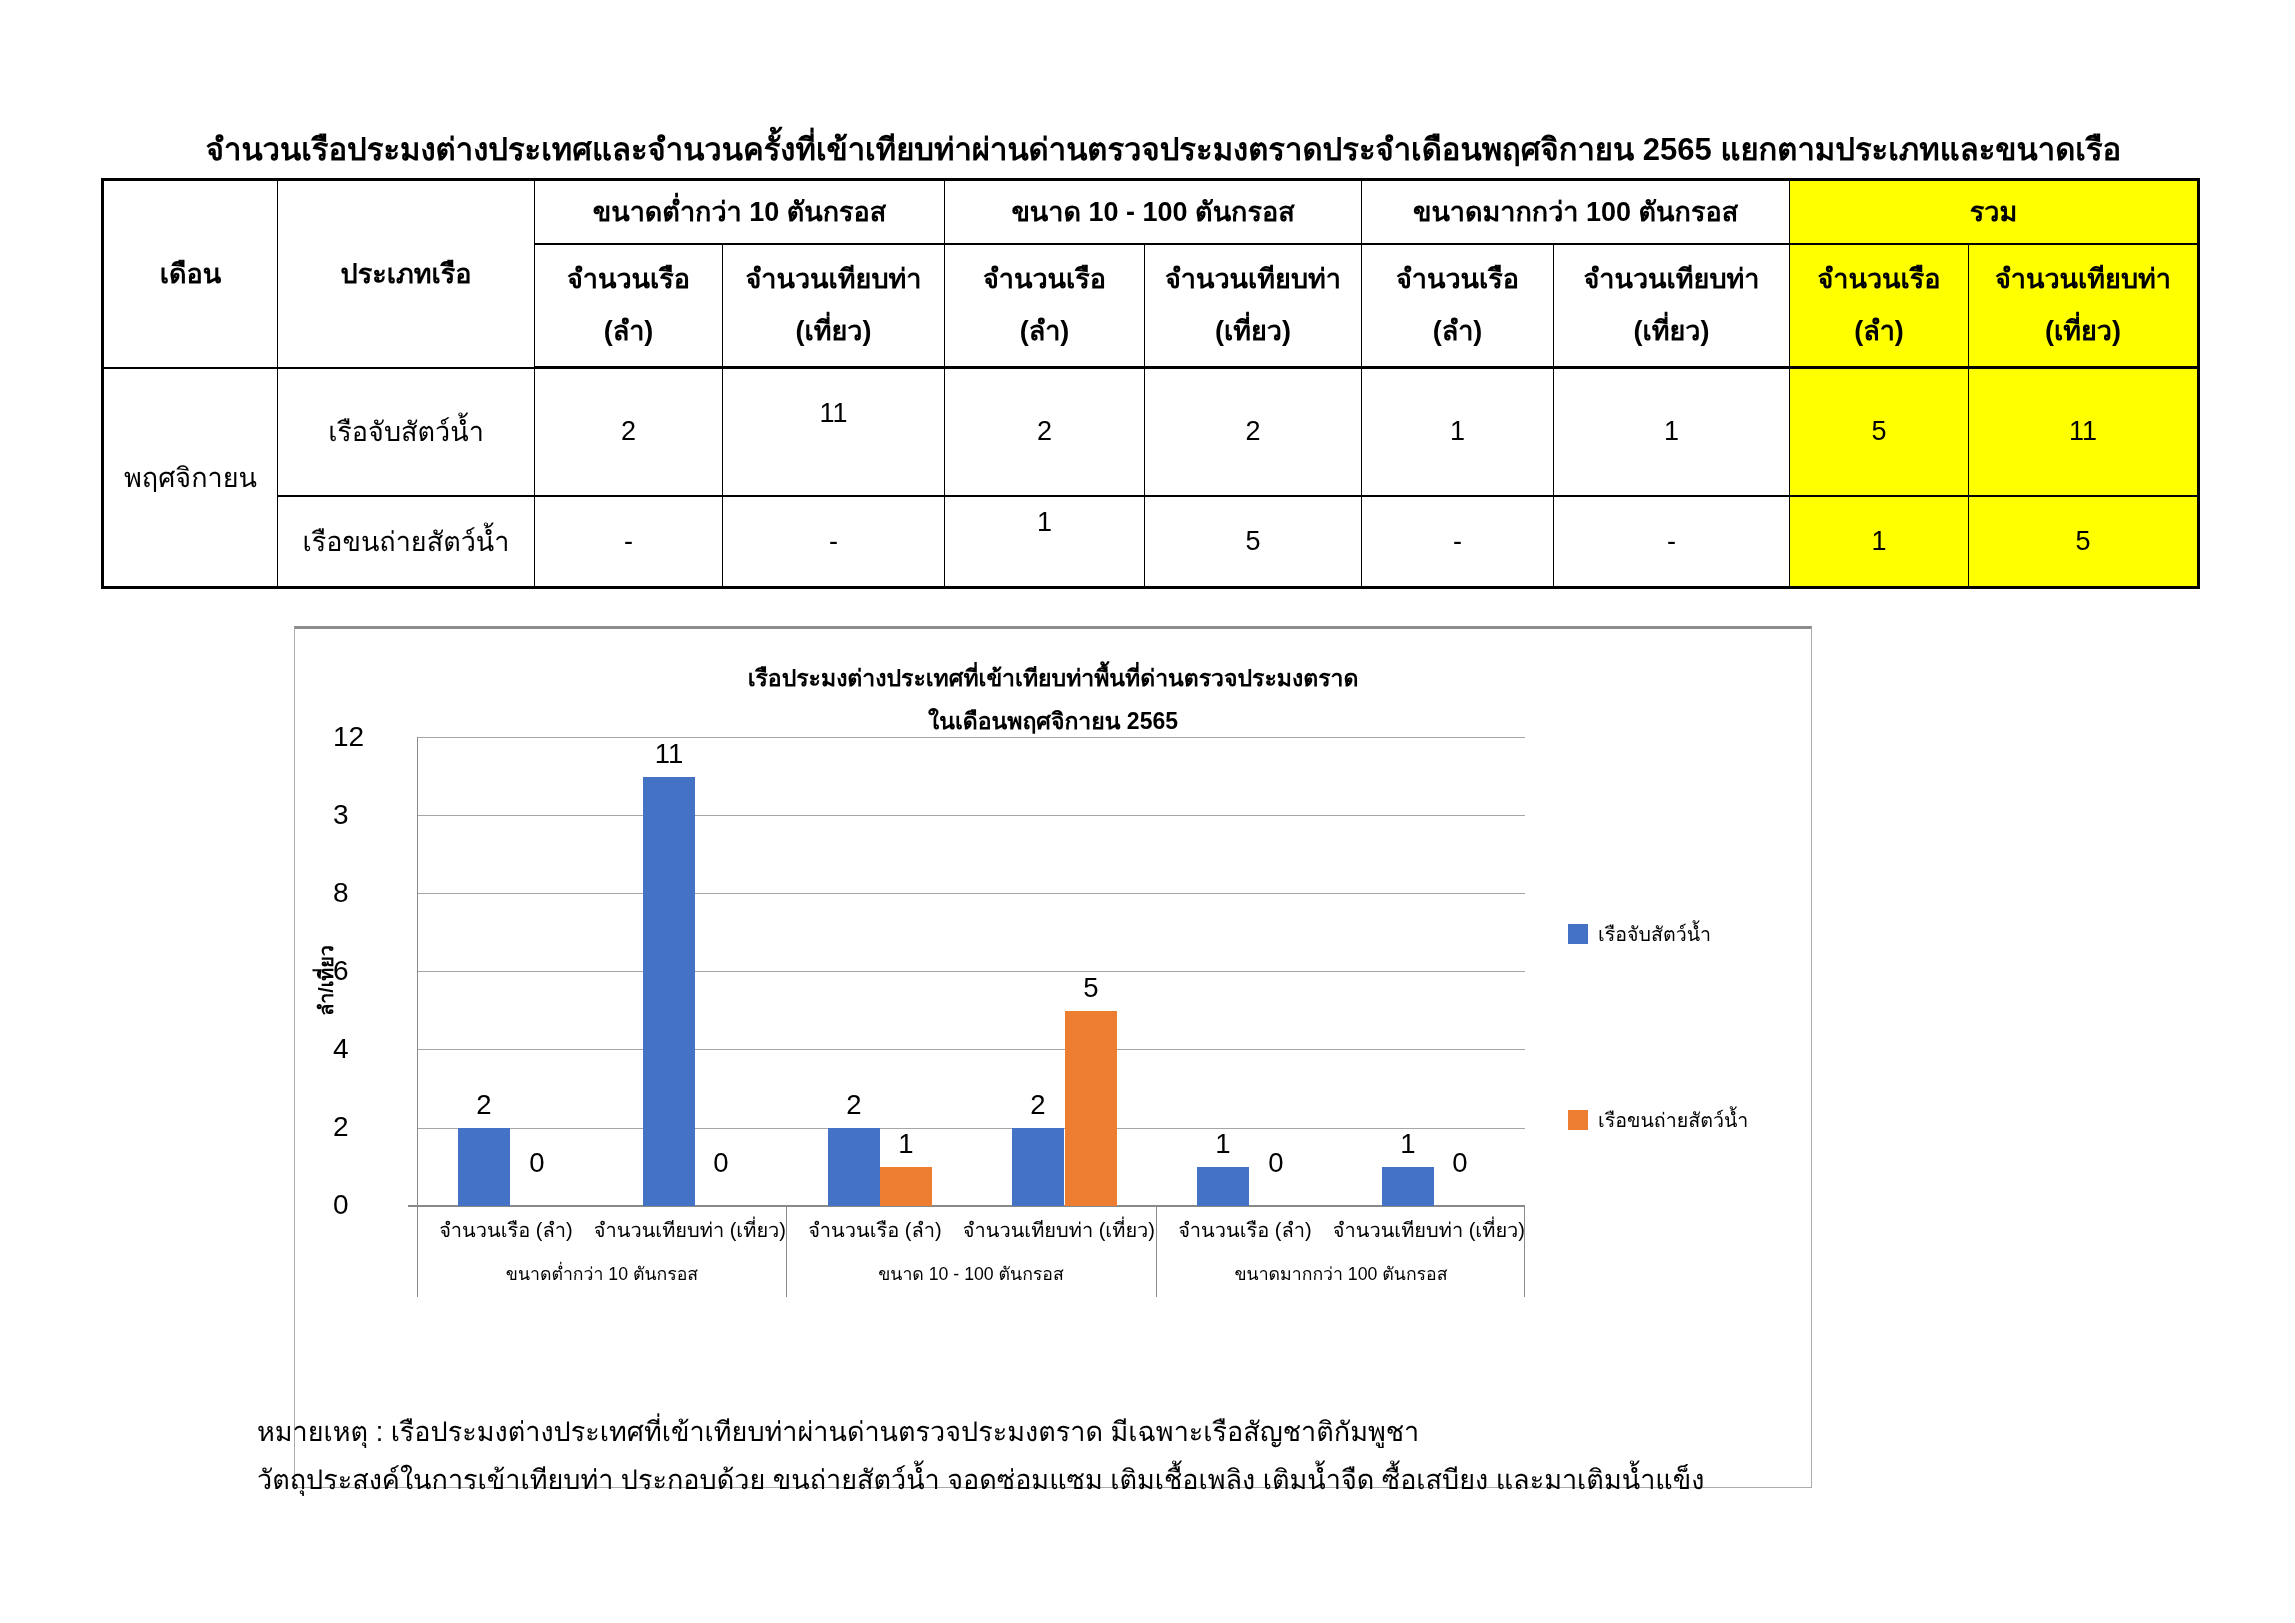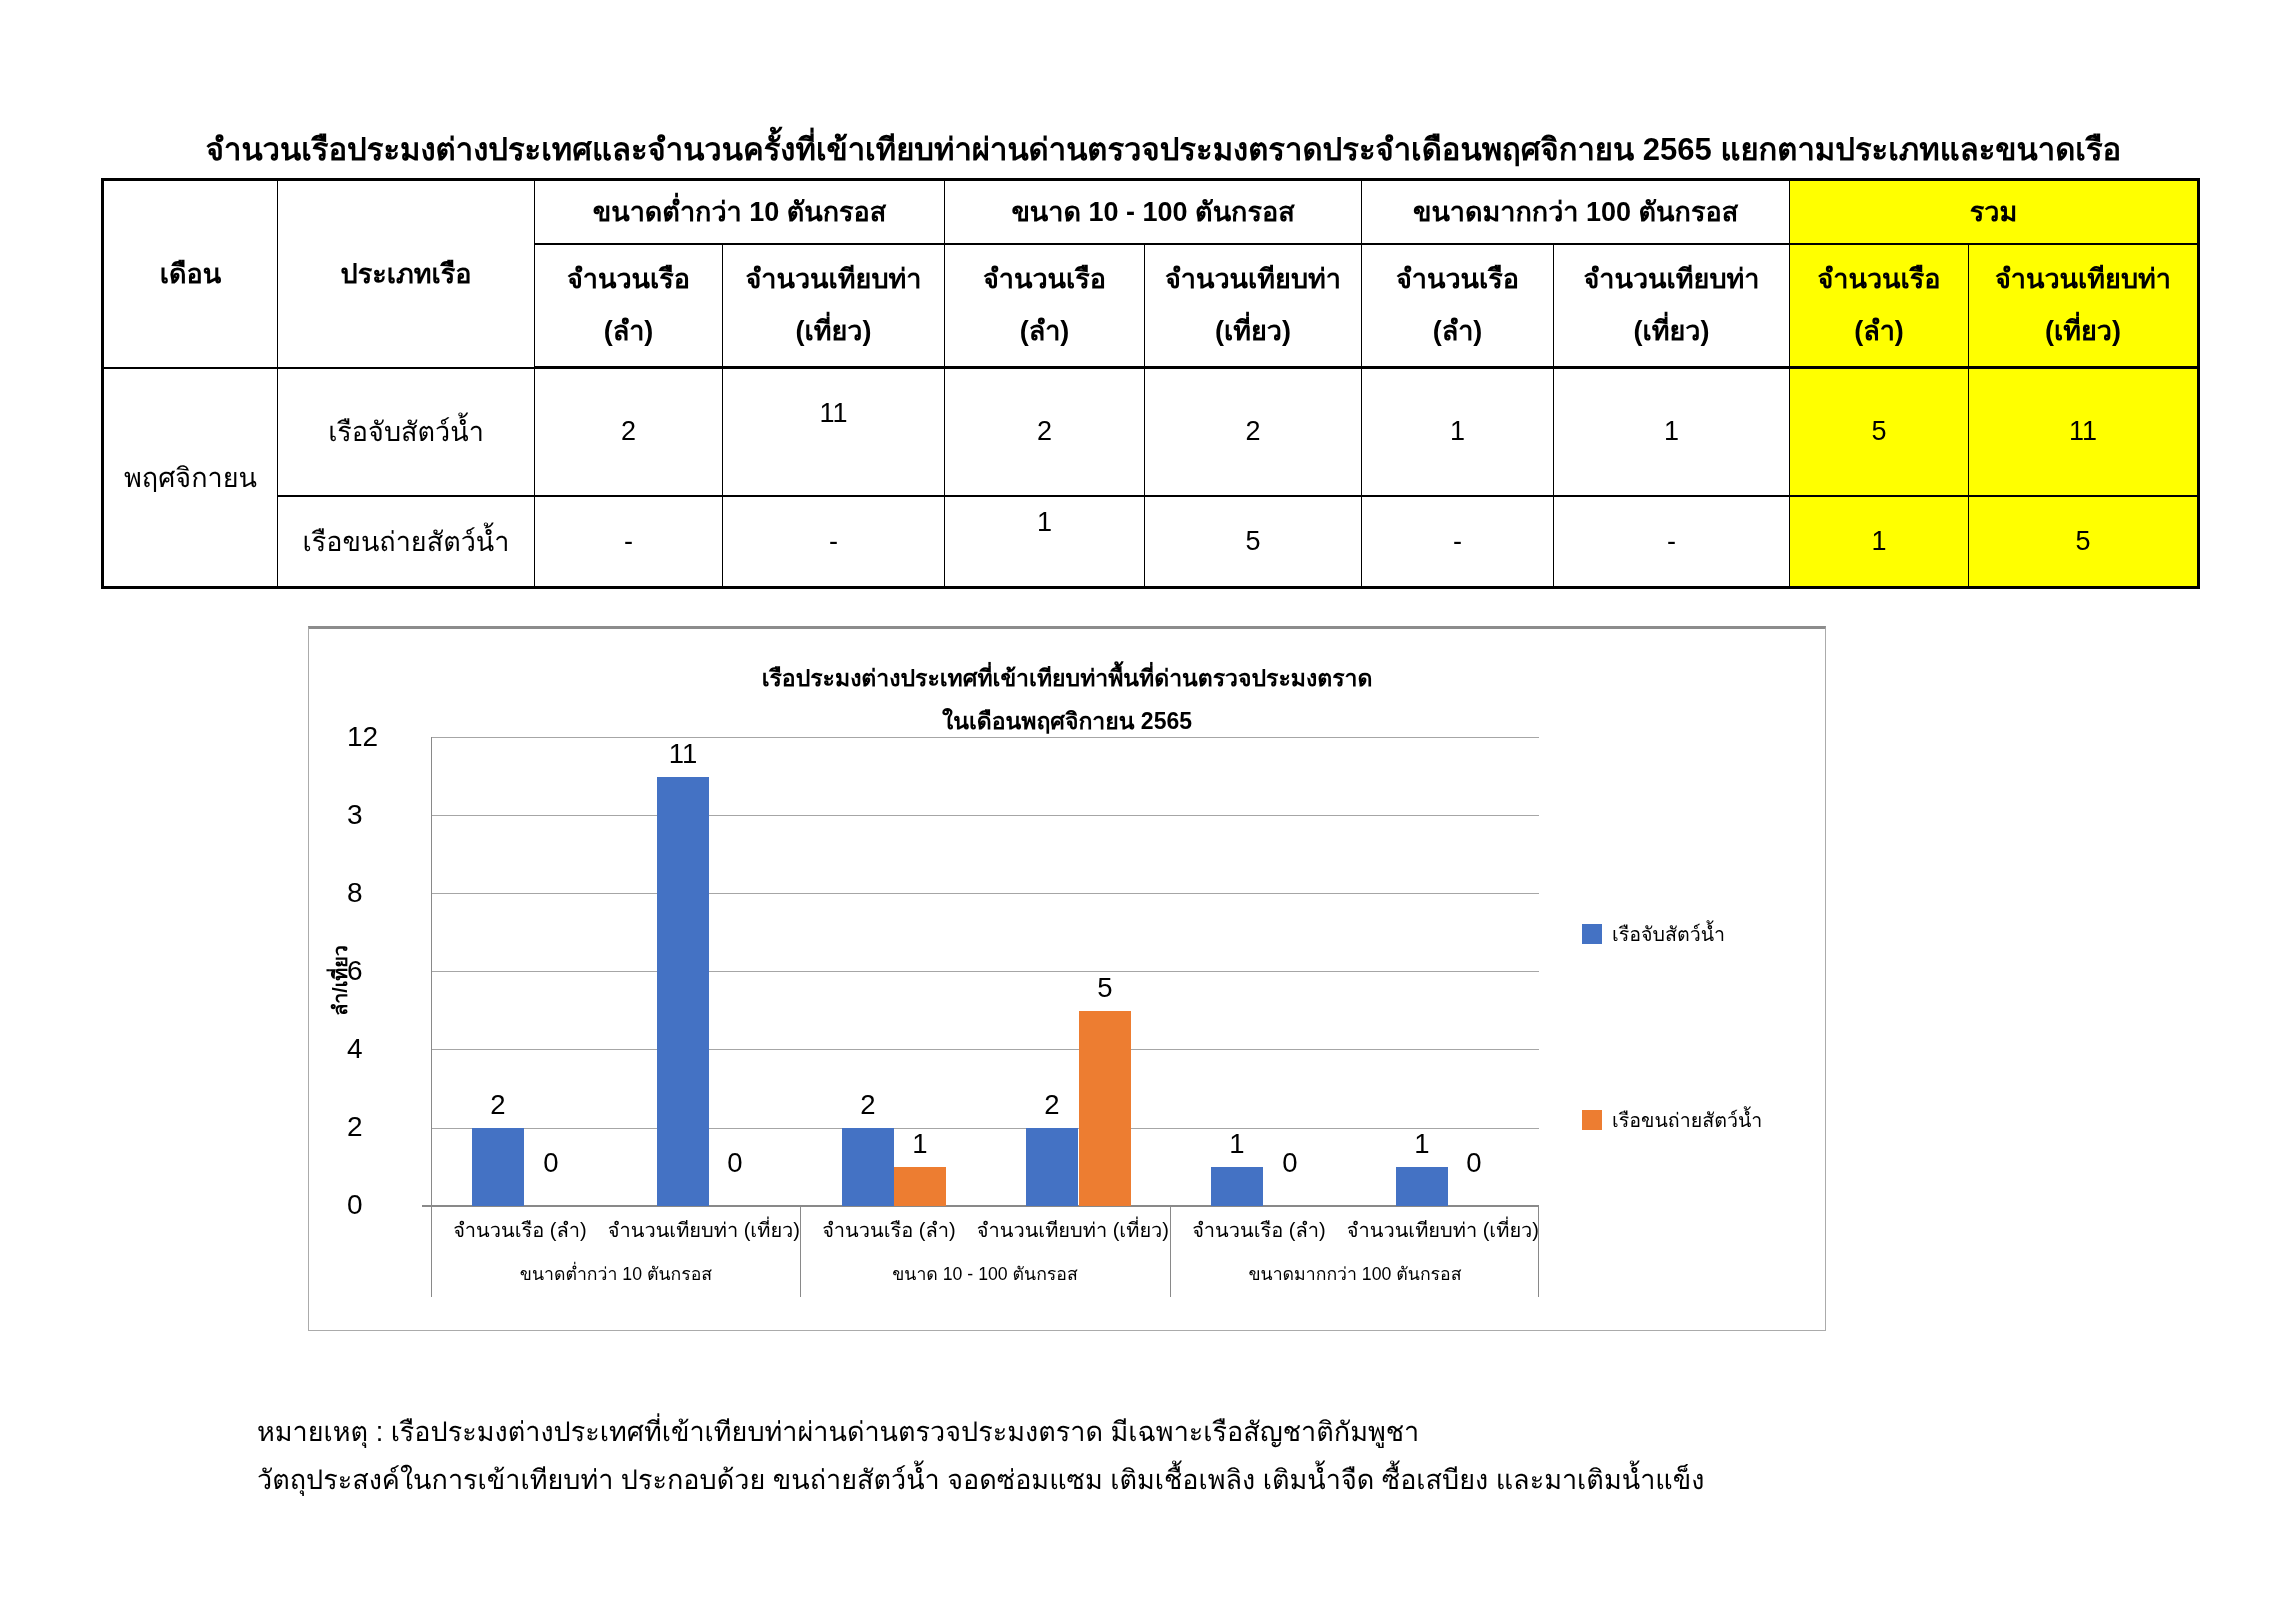--- a/index.html
+++ b/index.html
@@ -18,21 +18,21 @@
     font-size:27px; background:#fff; }
   tr.row-a td { height:64px; border-bottom-width:2.6px; font-weight:700; }
   tr.row-b td { height:124px; border-bottom-width:3.9px; font-weight:700; line-height:52px; }
   tr.row-1 td { height:128px; border-bottom-width:2.6px; }
   tr.row-2 td { height:92px; }
   td.yellow { background:#FFFF00; }
   td.raised span { position:relative; top:-18.3px; display:inline-block; }
   .two-line span { display:block; }
 
   
-  #chart-box { position:absolute; left:308px; top:626px; width:1518px; height:705px;
+  #chart-box { position:absolute; left:294px; top:626px; width:1518px; height:862px;
     background:#fff; border:1.3px solid #ababab; border-top:3.3px solid #8c8c8c; }
   .chart-title { position:absolute; top:27.5px; left:0; width:100%; text-align:center;
     font-size:23px; font-weight:700; line-height:43px; }
   .y-axis-title { position:absolute; left:-200px; top:332px; width:469px; height:39px;
     transform:rotate(-90deg); transform-origin:center; text-align:center;
     font-size:19.6px; font-weight:700; }
   #plot { position:absolute; left:122px; top:108px; width:1108px; height:469px;
     border-left:1.3px solid #898989; }
   .chart-gridline { position:absolute; left:0; width:100%; height:1.3px; background:#a6a6a6; }
   .chart-axis-line { position:absolute; left:-10.5px; width:calc(100% + 10.5px); height:2px; background:#898989; }

